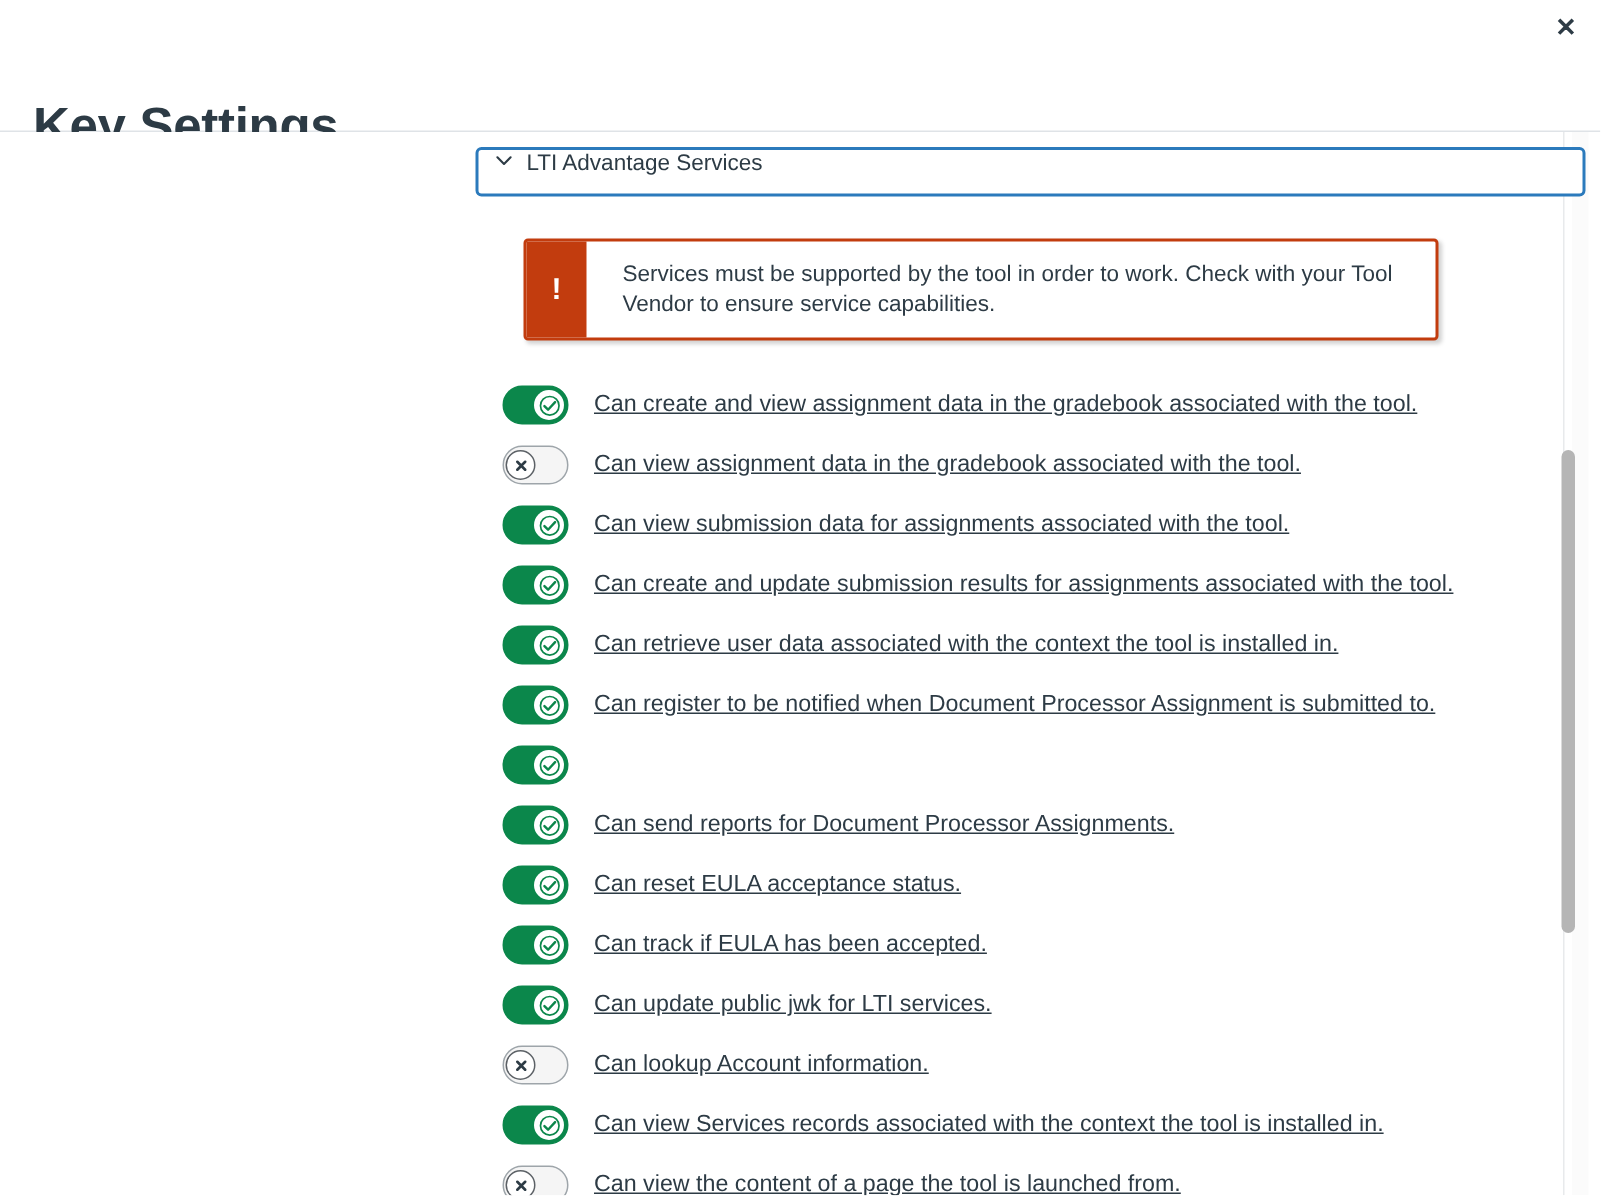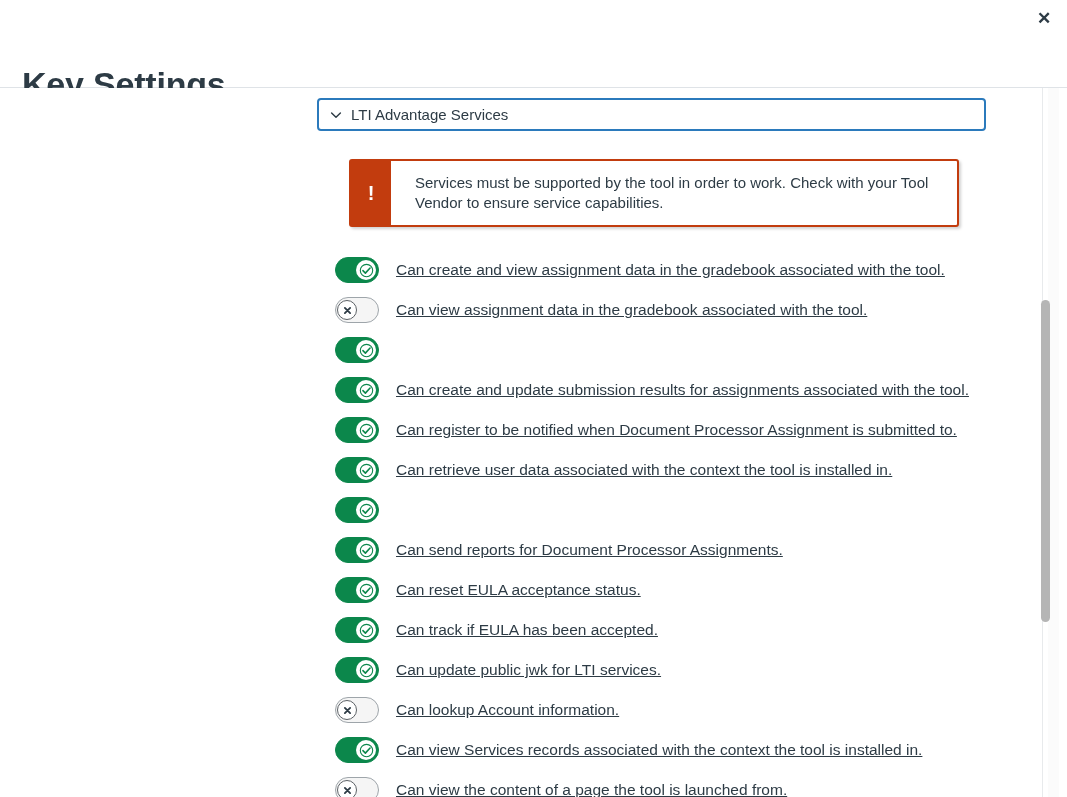--- a/index.html
+++ b/index.html
@@ -64,26 +64,25 @@
   .content-col {
     position: absolute;
     left: 317px;
     top: 10px;
     width: 674px;
   }
 
   
   .toggle-group-header {
     box-sizing: border-box;
-    width: 669px;
+    width: 740px;
     height: 33px;
     border: 2px solid #2B7ABC;
     border-radius: 4px;
     display: flex;
-    align-items: center;
     padding: 0 10px;
     background: #ffffff;
     cursor: pointer;
   }
   .chevron {
     width: 14px; height: 14px;
     margin-right: 8px;
     flex: 0 0 auto;
     display: block;
   }
@@ -268,20 +267,21 @@
           </div>
           <div class="toggle-row">
             <div class="switch on">
               <div class="knob">
                 <svg viewBox="0 0 16 16" width="15" height="15">
                   <circle cx="8" cy="8" r="6.6" fill="none" stroke="#0B874B" stroke-width="1.2"></circle>
                   <path d="M4.2 8.2 L6.8 10.8 L11.8 5.4" fill="none" stroke="#0B874B" stroke-width="1.7" stroke-linecap="round" stroke-linejoin="round"></path>
                 </svg>
               </div>
             </div>
+            <span class="toggle-label">Can view submission data for assignments associated with the tool.</span>
           </div>
           <div class="toggle-row">
             <div class="switch on">
               <div class="knob">
                 <svg viewBox="0 0 16 16" width="15" height="15">
                   <circle cx="8" cy="8" r="6.6" fill="none" stroke="#0B874B" stroke-width="1.2"></circle>
                   <path d="M4.2 8.2 L6.8 10.8 L11.8 5.4" fill="none" stroke="#0B874B" stroke-width="1.7" stroke-linecap="round" stroke-linejoin="round"></path>
                 </svg>
               </div>
             </div>
@@ -289,32 +289,32 @@
           </div>
           <div class="toggle-row">
             <div class="switch on">
               <div class="knob">
                 <svg viewBox="0 0 16 16" width="15" height="15">
                   <circle cx="8" cy="8" r="6.6" fill="none" stroke="#0B874B" stroke-width="1.2"></circle>
                   <path d="M4.2 8.2 L6.8 10.8 L11.8 5.4" fill="none" stroke="#0B874B" stroke-width="1.7" stroke-linecap="round" stroke-linejoin="round"></path>
                 </svg>
               </div>
             </div>
+            <span class="toggle-label">Can retrieve user data associated with the context the tool is installed in.</span>
+          </div>
+          <div class="toggle-row">
+            <div class="switch on">
+              <div class="knob">
+                <svg viewBox="0 0 16 16" width="15" height="15">
+                  <circle cx="8" cy="8" r="6.6" fill="none" stroke="#0B874B" stroke-width="1.2"></circle>
+                  <path d="M4.2 8.2 L6.8 10.8 L11.8 5.4" fill="none" stroke="#0B874B" stroke-width="1.7" stroke-linecap="round" stroke-linejoin="round"></path>
+                </svg>
+              </div>
+            </div>
             <span class="toggle-label">Can register to be notified when Document Processor Assignment is submitted to.</span>
-          </div>
-          <div class="toggle-row">
-            <div class="switch on">
-              <div class="knob">
-                <svg viewBox="0 0 16 16" width="15" height="15">
-                  <circle cx="8" cy="8" r="6.6" fill="none" stroke="#0B874B" stroke-width="1.2"></circle>
-                  <path d="M4.2 8.2 L6.8 10.8 L11.8 5.4" fill="none" stroke="#0B874B" stroke-width="1.7" stroke-linecap="round" stroke-linejoin="round"></path>
-                </svg>
-              </div>
-            </div>
-            <span class="toggle-label">Can retrieve user data associated with the context the tool is installed in.</span>
           </div>
           <div class="toggle-row">
             <div class="switch on">
               <div class="knob">
                 <svg viewBox="0 0 16 16" width="15" height="15">
                   <circle cx="8" cy="8" r="6.6" fill="none" stroke="#0B874B" stroke-width="1.2"></circle>
                   <path d="M4.2 8.2 L6.8 10.8 L11.8 5.4" fill="none" stroke="#0B874B" stroke-width="1.7" stroke-linecap="round" stroke-linejoin="round"></path>
                 </svg>
               </div>
             </div>

